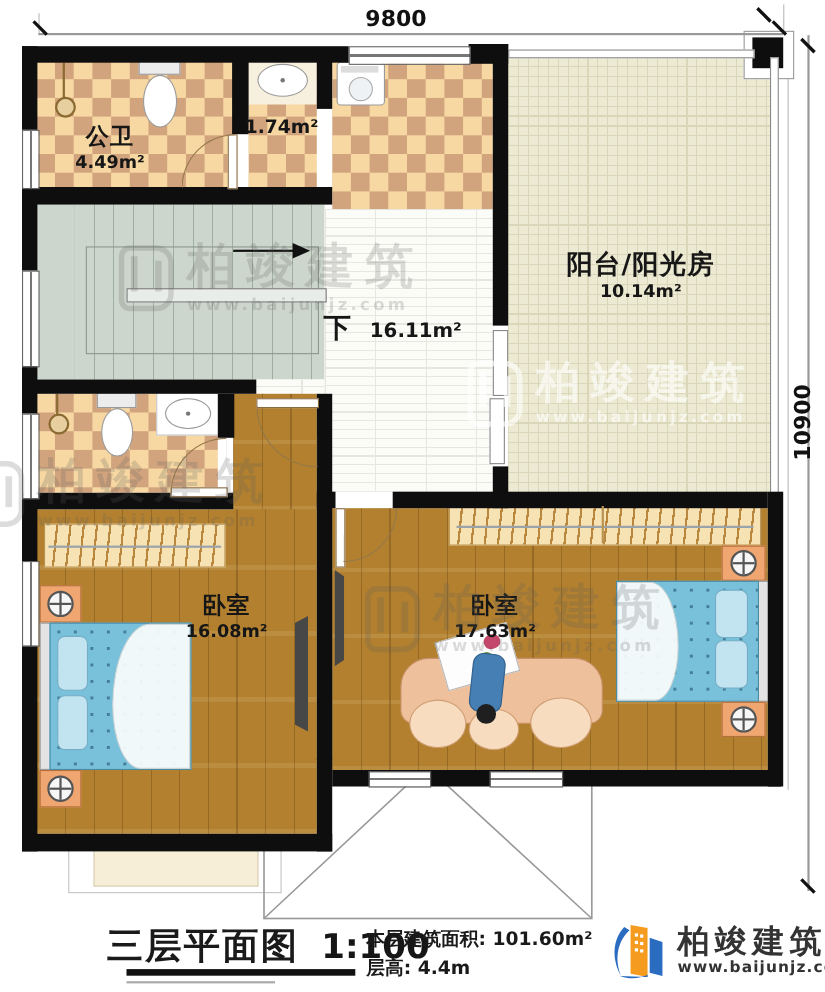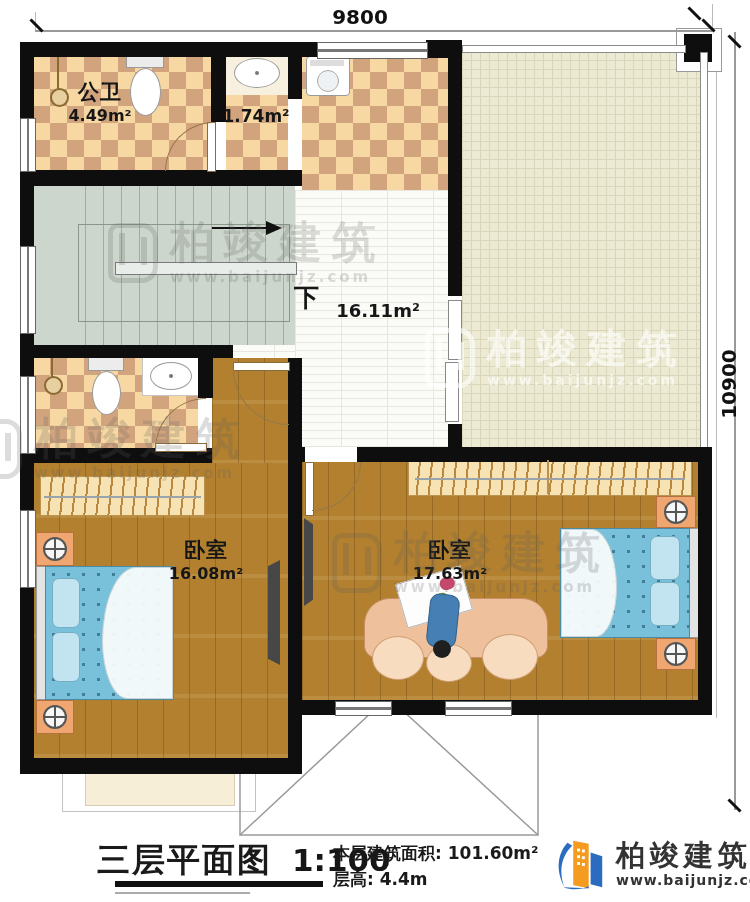--- a/index.html
+++ b/index.html
@@ -186,31 +186,35 @@
   <div class="abs" style="left:85px;top:772px;width:148px;height:32px;background:#f7eed8;border:1px solid #d8cdb4;z-index:0"></div>
   <svg class="abs" style="left:230px;top:672px;z-index:0" width="320" height="170" viewBox="0 0 320 170">
     <g fill="none" stroke="#9a9a9a" stroke-width="1.5">
       <rect x="10" y="18" width="298" height="145"></rect>
       <path d="M10 163 L158 25 L308 163"></path>
       <path d="M158 18 L158 25"></path>
     </g>
   </svg>
   <div class="thin" style="left:716px;top:36px;width:1px;height:682px"></div>
 
-  <div class="label" style="left:45px;top:80px;width:110px">
+  <div class="label" style="left:45px;top:112px;width:110px">
     <span class="nm">公卫</span>
     <span class="ar">4.49m²</span>
   </div>
   <div class="label" style="left:214px;top:106px;width:84px">
     <span class="ar" style="font-size:17px">1.74m²</span>
   </div>
+  <div class="label" style="left:495px;top:226px;width:175px">
+    <span class="nm" style="font-size:24px">阳台/阳光房</span>
+    <span class="ar">10.14m²</span>
+  </div>
   <div class="label" style="left:290px;top:283px;width:34px">
     <span class="nm" style="font-size:25px">下</span>
   </div>
-  <div class="label" style="left:330px;top:300px;width:96px">
+  <div class="label" style="left:330px;top:290px;width:96px">
     <span class="ar" style="font-size:18px">16.11m²</span>
   </div>
   <div class="label" style="left:148px;top:538px;width:116px">
     <span class="nm">卧室</span>
     <span class="ar">16.08m²</span>
   </div>
   <div class="label" style="left:392px;top:538px;width:116px">
     <span class="nm">卧室</span>
     <span class="ar">17.63m²</span>
   </div>

